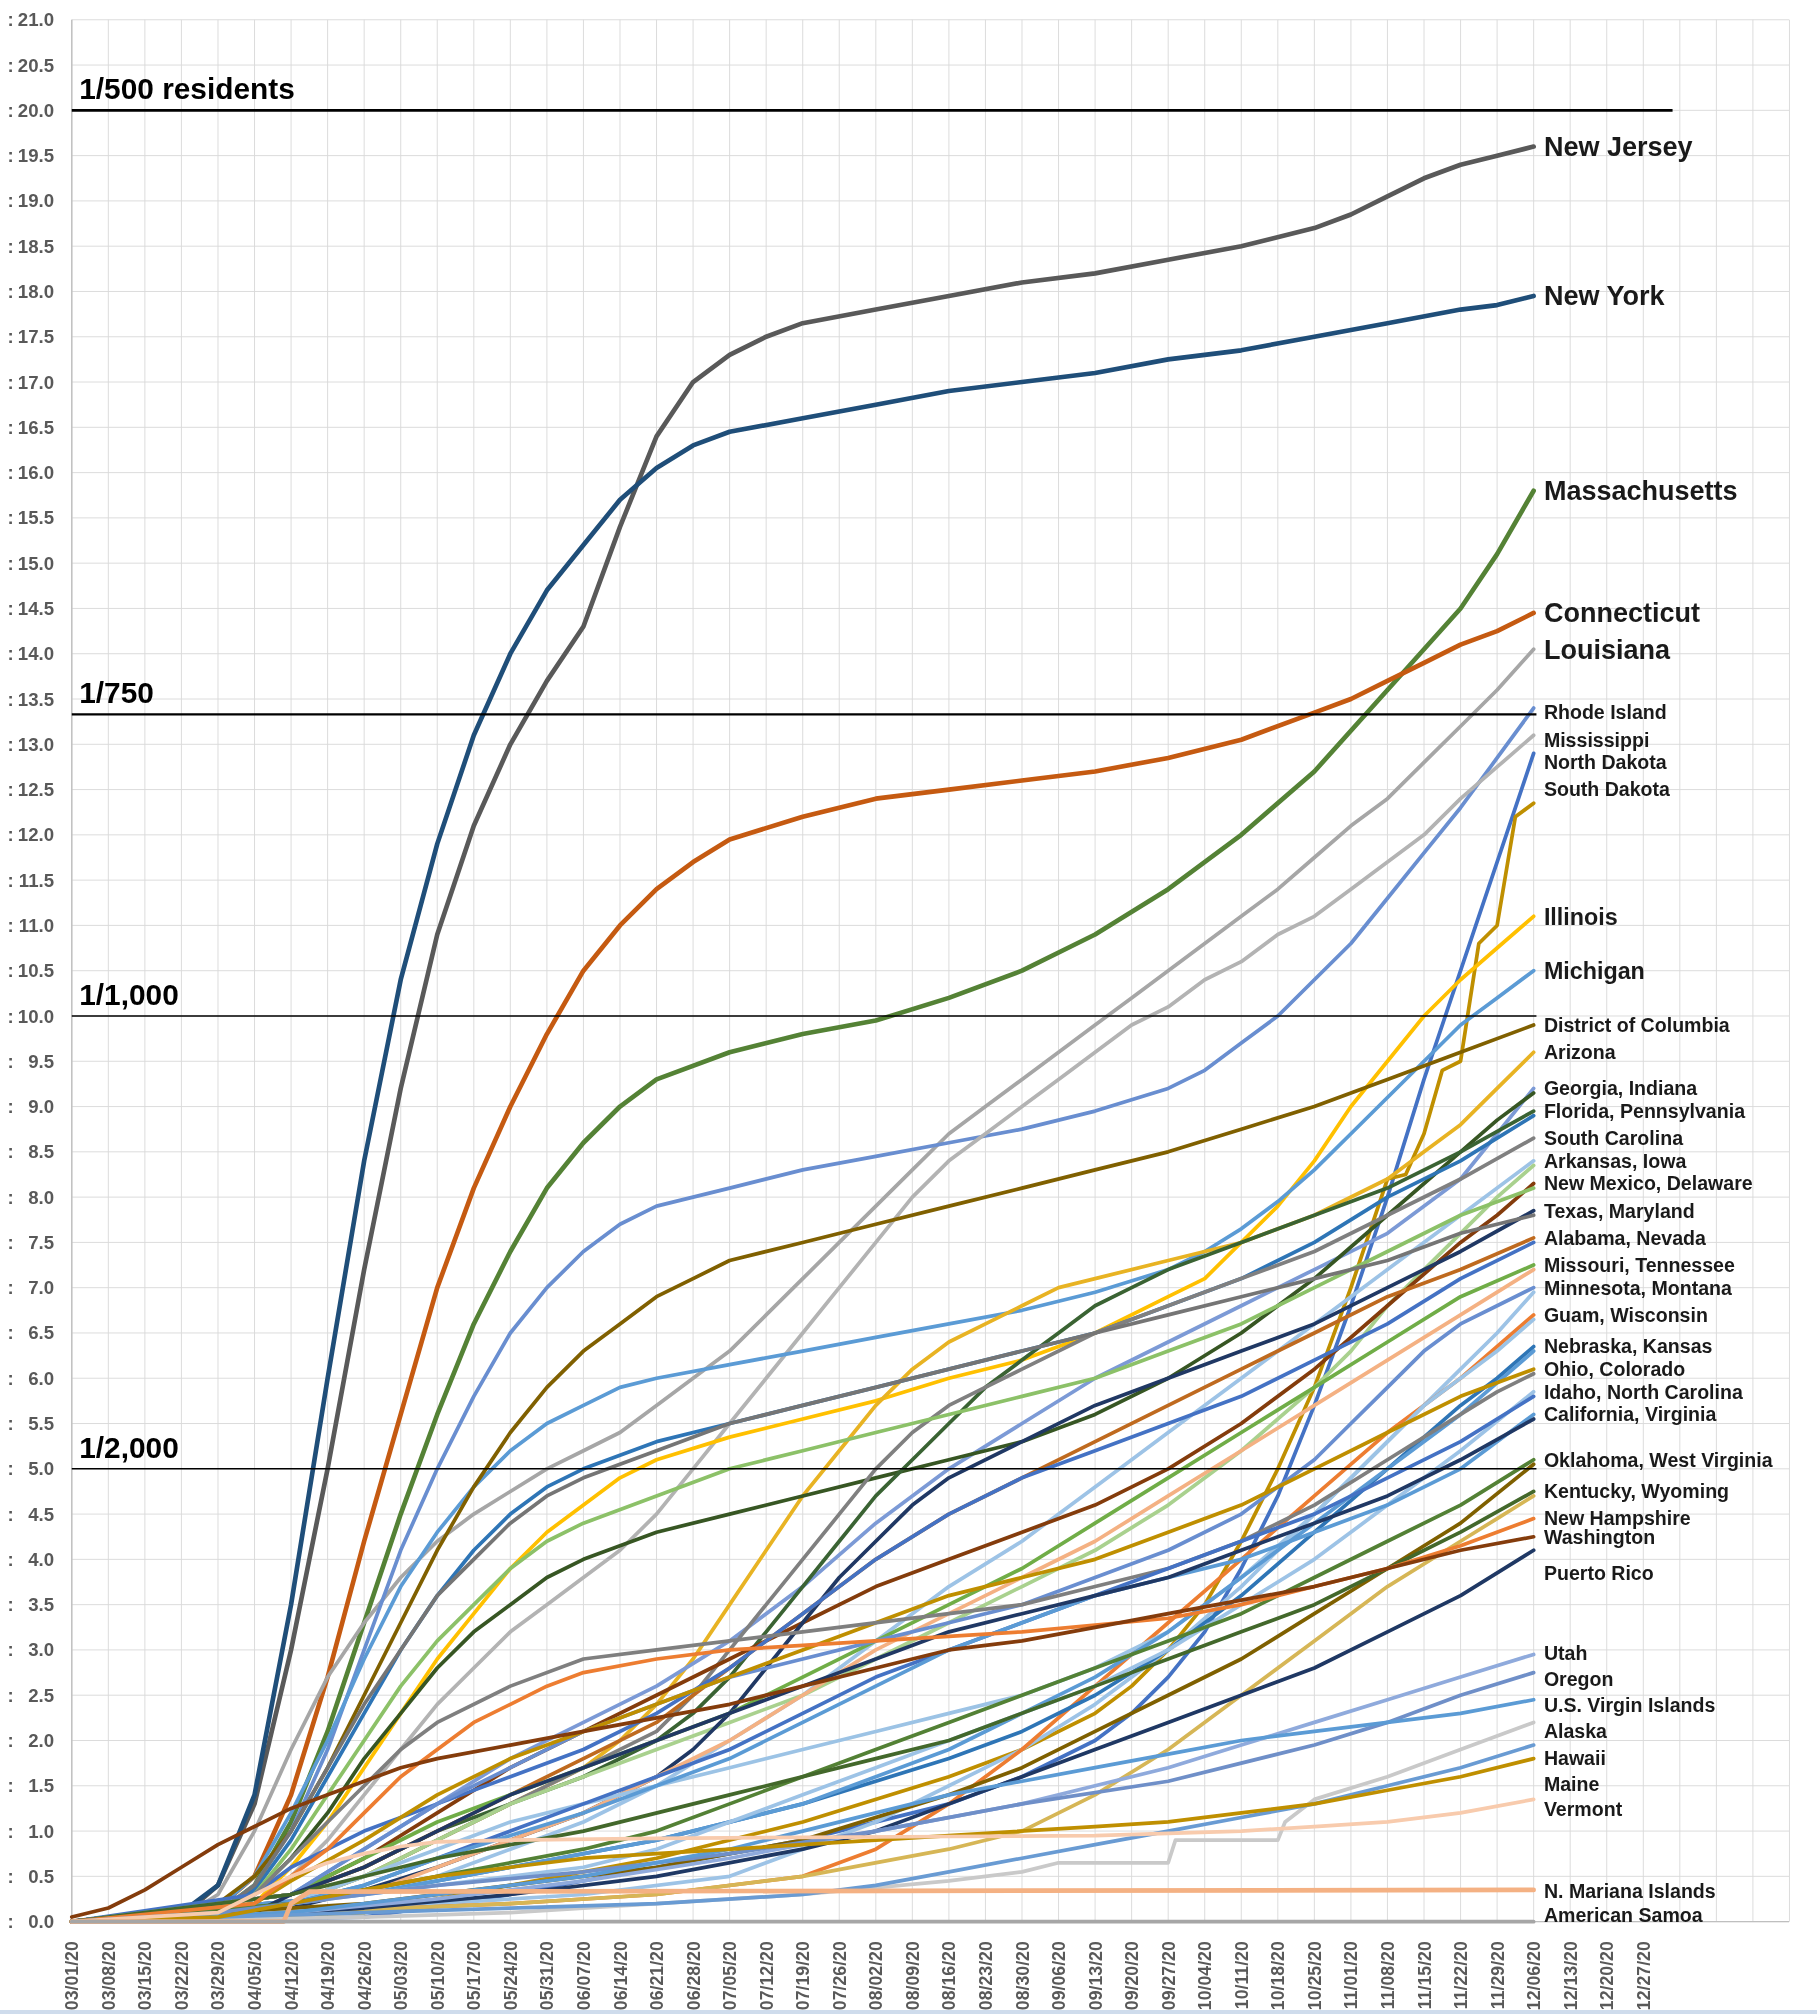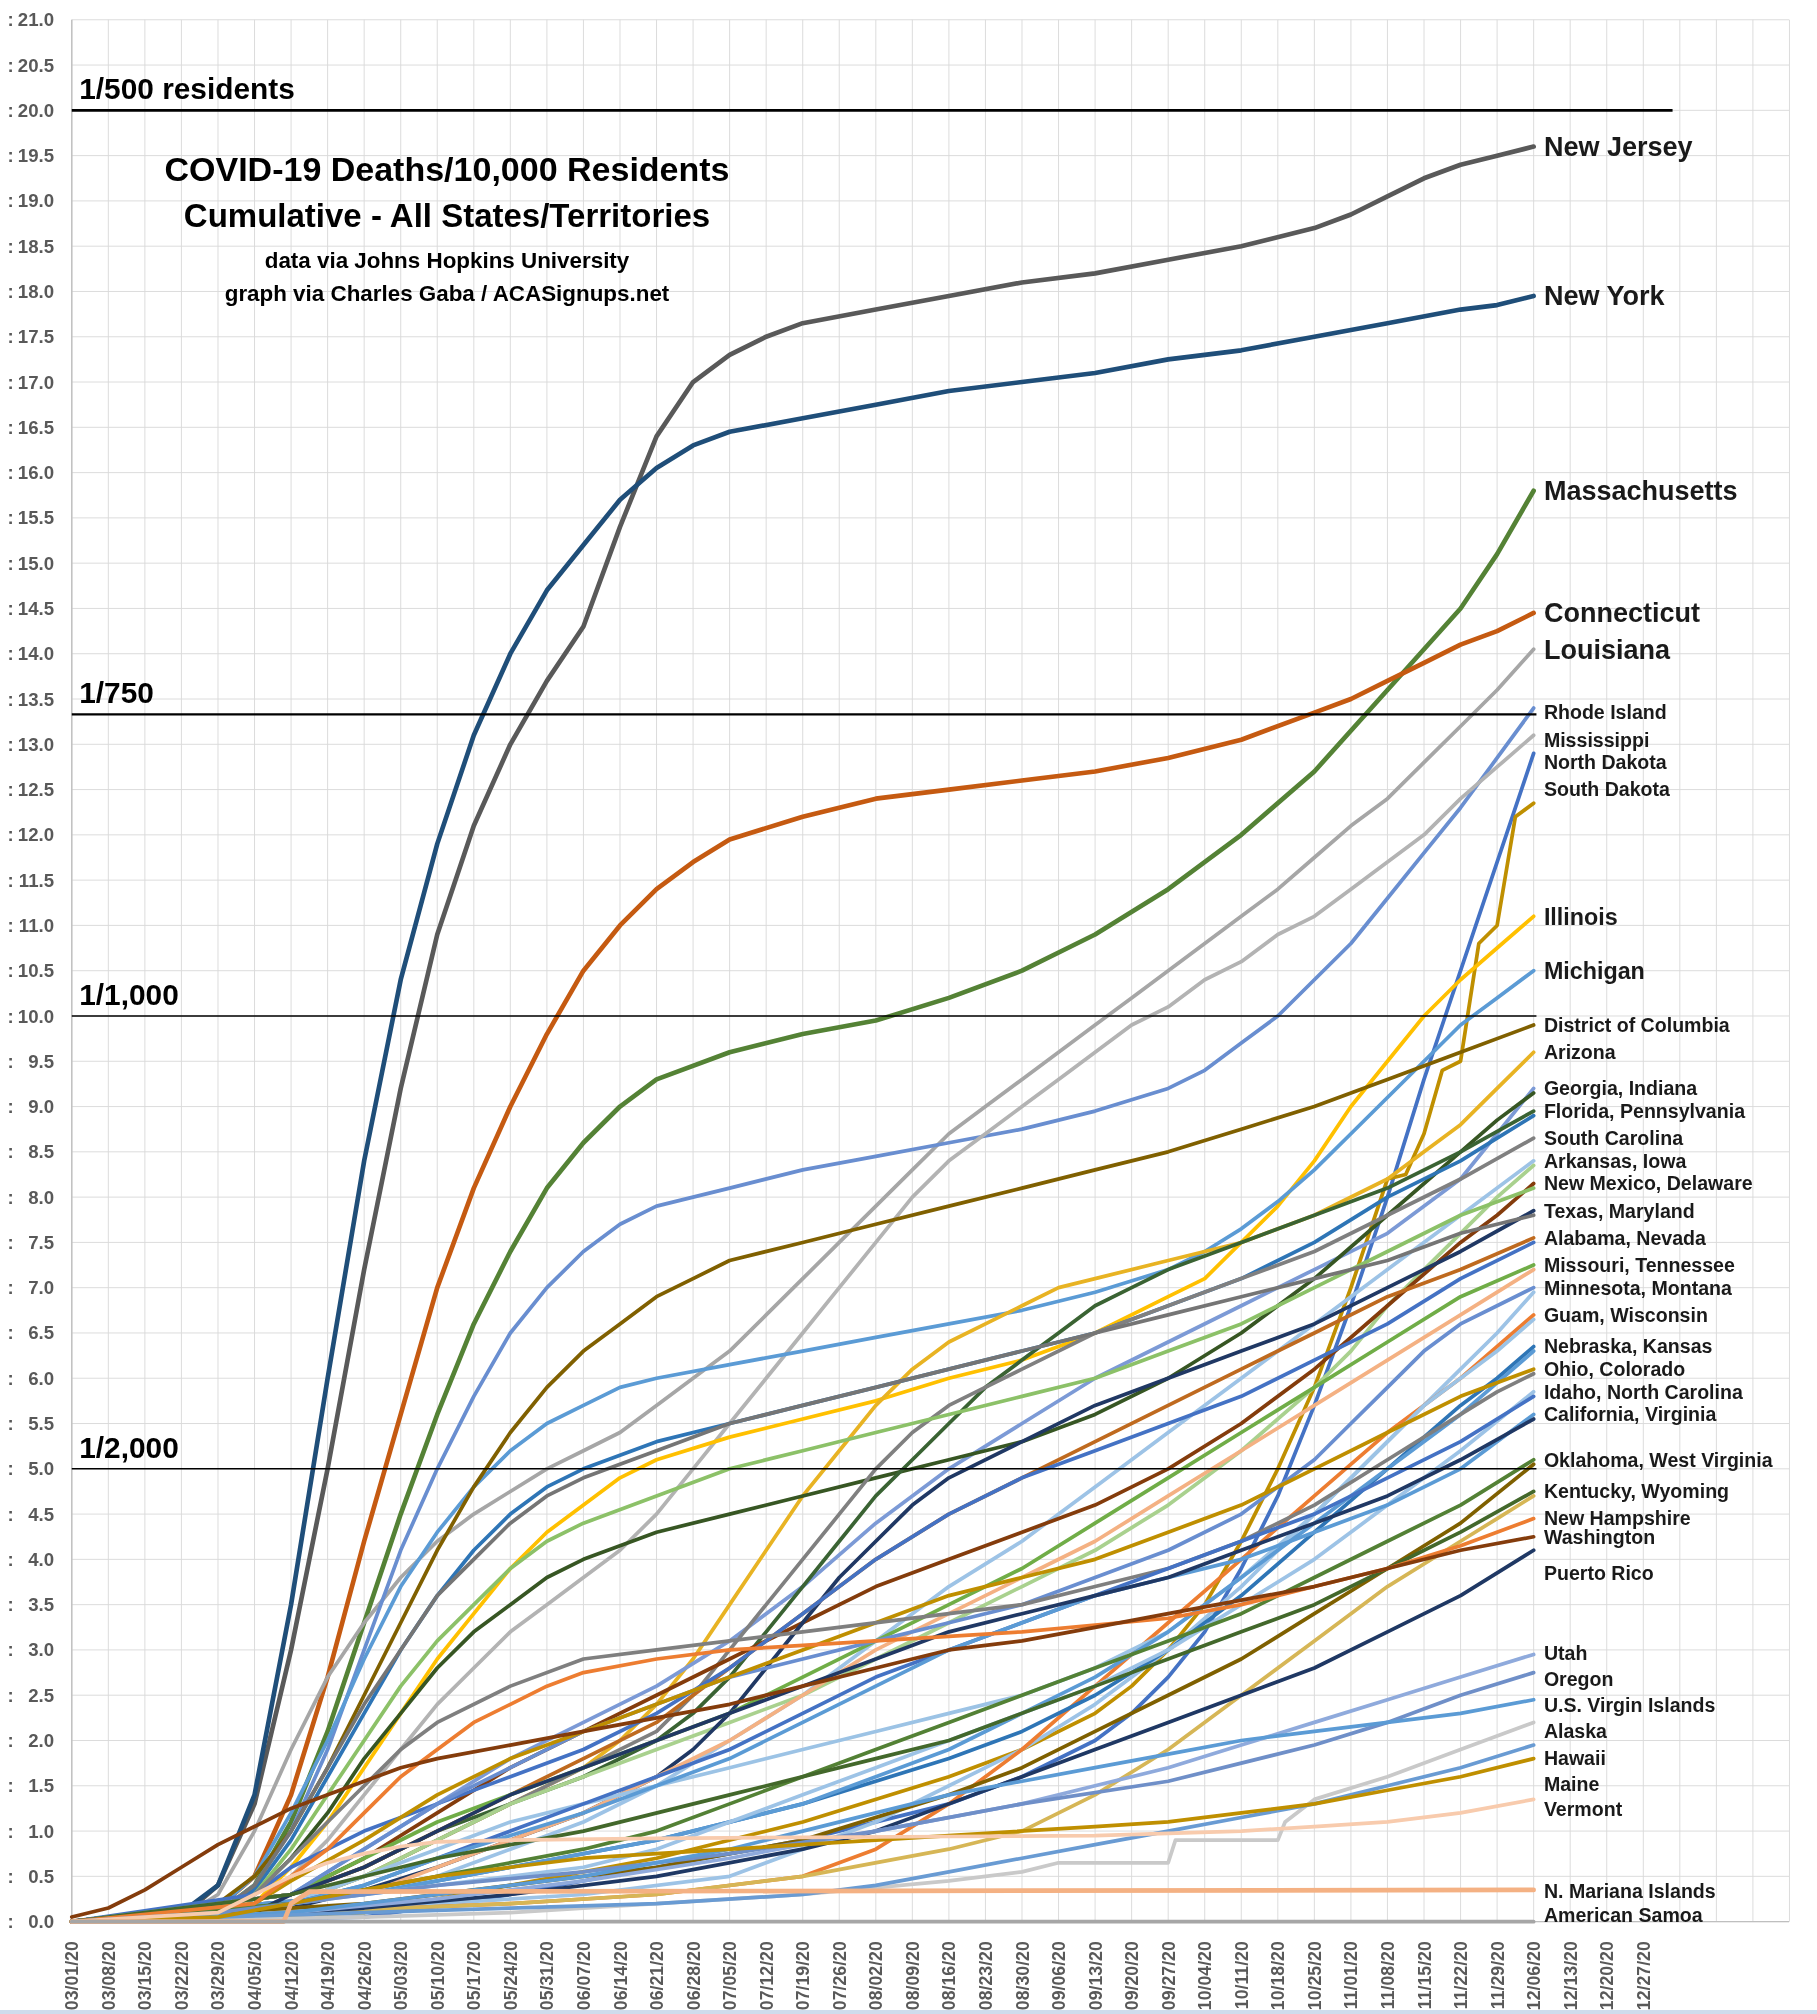--- a/index.html
+++ b/index.html
@@ -352,22 +352,16 @@
         <text x="1656" y="1836.1853999999998" fill="#1a1a1a" font-size="21px" font-weight="bold">U.S. Virgin Islands</text>
         <text x="1656" y="1864.356" fill="#1a1a1a" font-size="21px" font-weight="bold">Alaska</text>
         <text x="1656" y="1892.5266" fill="#1a1a1a" font-size="21px" font-weight="bold">Hawaii</text>
         <text x="1656" y="1920.6971999999998" fill="#1a1a1a" font-size="21px" font-weight="bold">Maine</text>
         <text x="1656" y="1947.8963999999999" fill="#1a1a1a" font-size="21px" font-weight="bold">Vermont</text>
         <text x="1656" y="2035.3224" fill="#1a1a1a" font-size="21px" font-weight="bold">N. Mariana Islands</text>
         <text x="1656" y="2061.5502" fill="#1a1a1a" font-size="21px" font-weight="bold">American Samoa</text>
       </g>
   </svg>
 
-  <div class="title-block">
-    <div class="t1">COVID-19 Deaths/10,000 Residents</div>
-    <div class="t2">Cumulative - All States/Territories</div>
-    <div class="c1">data via Johns Hopkins University</div>
-    <div class="c2">graph via Charles Gaba / ACASignups.net</div>
-  </div>
 
   <div class="bottom-strip"></div>
 </div>
 
 
 </body></html>

